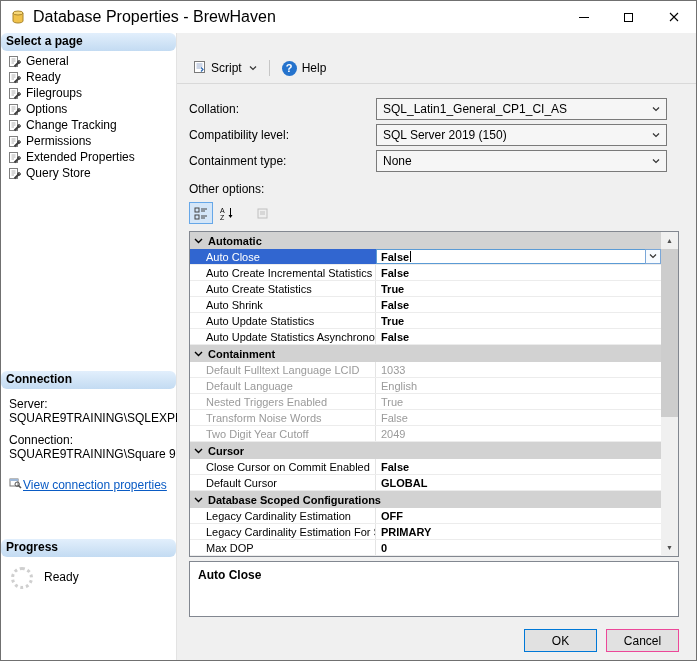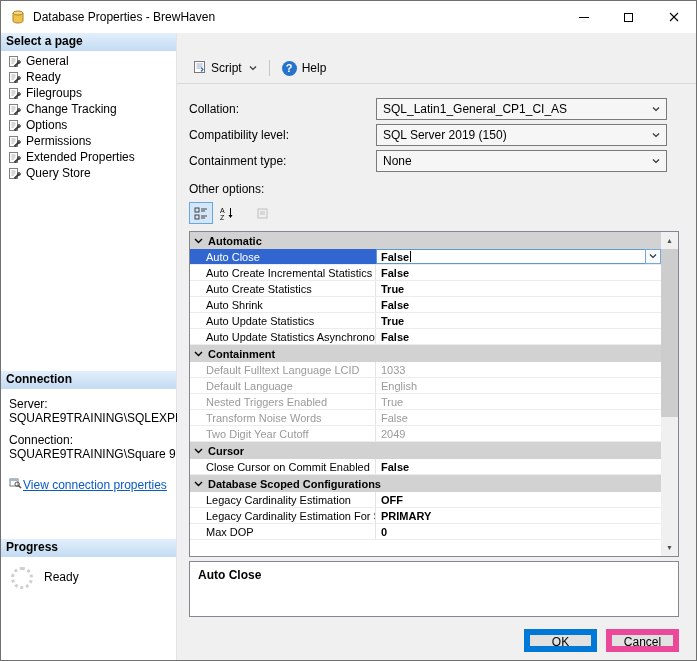--- a/index.html
+++ b/index.html
@@ -6,34 +6,34 @@
   html,body { background:#ffffff; }
   body { font-family:"Liberation Sans", sans-serif; font-size:12px; color:#000; }
 
   .window { position:relative; width:697px; height:661px; border:1px solid #707070;
             background:#f0f0f0; overflow:hidden; display:flex; flex-direction:column; }
 
   
   .titlebar { height:32px; background:#fff; display:flex; align-items:center;
               padding-left:9px; flex:0 0 32px; }
   .db-icon { display:flex; margin-right:7px; }
-  .title-text { font-size:12px; }
+  .title-text { font-size:16px; }
   .win-buttons { margin-left:auto; display:flex; height:100%; }
   .win-btn { width:45px; display:flex; align-items:center; justify-content:center; cursor:default; }
   .min-glyph { width:10px; height:1px; background:#000; display:block; }
   .max-glyph { width:9px; height:9px; border:1px solid #000; display:block; }
 
   
   .body { flex:1; display:flex; }
 
   
   .sidebar { width:176px; flex:0 0 176px; background:#fff; display:flex; flex-direction:column;
              border-right:1px solid #e3e3e3; }
   .panel-header { height:18px; flex:0 0 18px; background:linear-gradient(#e2effc,#c3dbf2);
-                  font-weight:bold; font-size:12px; padding:1px 5px; }
+                  font-weight:bold; font-size:12px; padding:1px 5px;border-radius:6px; }
   .pages { height:320px; flex:0 0 320px; padding-top:2px; }
   .page-item { height:16px; display:flex; align-items:center; gap:5px; padding-left:7px; cursor:default; }
   .pi-icon { display:flex; }
   .conn-body { height:150px; flex:0 0 150px; padding:8px 0 0 8px; }
   .conn-label { margin-top:8px; }
   .conn-label:first-child { margin-top:0; }
   .link-row { margin-top:16px; display:flex; align-items:center; gap:0; }
   .link { color:#0a5bc4; text-decoration:underline; cursor:pointer; }
   .progress-body { flex:1; padding:10px 0 0 10px; display:flex; gap:11px; align-items:flex-start; }
   .spinner { width:22px; height:22px; border:3px dotted #cfcfcf; border-radius:50%; flex:0 0 22px; }
@@ -89,21 +89,21 @@
   .sb-arrow { height:17px; display:flex; align-items:center; justify-content:center;
               font-size:7px; color:#505050; cursor:default; }
   .sb-arrow.down { position:absolute; bottom:0; left:0; right:0; }
   .sb-thumb { position:absolute; top:17px; left:0; right:0; height:168px; background:#cdcdcd; cursor:default; }
 
   .desc-box { margin-top:4px; height:56px; flex:0 0 56px; border:1px solid #828790;
               background:#fff; padding:6px 8px; }
   .desc-title { font-weight:bold; }
 
   .footer { margin-top:12px; display:flex; justify-content:flex-end; gap:9px; }
-  .btn { width:73px; height:23px; background:#e1e1e1; border:6px solid #ec4899;
+  .btn { width:73px; height:23px; background:#e1e1e1; border:1px solid #ec4899;
          font-family:inherit; font-size:12px; cursor:default; }
   .btn.ok { border-color:#0078d7; }
 </style>
 </head>
 <body>
 
 <div class="window">
 
   <div class="titlebar">
     <span class="db-icon">
@@ -159,41 +159,41 @@
             <span class="pi-icon">
               <svg width="13" height="13" viewBox="0 0 13 13">
                 <rect x="1.5" y="1.5" width="8" height="10" fill="#fff" stroke="#808080"></rect>
                 <path d="M3.5 4h4M3.5 6h4M3.5 8h2.5" stroke="#b0b0b0"></path>
                 <path d="M6.5 11.5l5-5" stroke="#3f3f3f" stroke-width="2"></path>
                 <circle cx="11" cy="7" r="1.4" fill="none" stroke="#3f3f3f"></circle>
               </svg>
             </span>
             <span>Filegroups</span>
           </div>
+          <div class="page-item selected">
+            <span class="pi-icon">
+              <svg width="13" height="13" viewBox="0 0 13 13">
+                <rect x="1.5" y="1.5" width="8" height="10" fill="#fff" stroke="#808080"></rect>
+                <path d="M3.5 4h4M3.5 6h4M3.5 8h2.5" stroke="#b0b0b0"></path>
+                <path d="M6.5 11.5l5-5" stroke="#3f3f3f" stroke-width="2"></path>
+                <circle cx="11" cy="7" r="1.4" fill="none" stroke="#3f3f3f"></circle>
+              </svg>
+            </span>
+            <span>Options</span>
+          </div>
           <div class="page-item">
             <span class="pi-icon">
               <svg width="13" height="13" viewBox="0 0 13 13">
                 <rect x="1.5" y="1.5" width="8" height="10" fill="#fff" stroke="#808080"></rect>
                 <path d="M3.5 4h4M3.5 6h4M3.5 8h2.5" stroke="#b0b0b0"></path>
                 <path d="M6.5 11.5l5-5" stroke="#3f3f3f" stroke-width="2"></path>
                 <circle cx="11" cy="7" r="1.4" fill="none" stroke="#3f3f3f"></circle>
               </svg>
             </span>
             <span>Change Tracking</span>
-          </div>
-          <div class="page-item selected">
-            <span class="pi-icon">
-              <svg width="13" height="13" viewBox="0 0 13 13">
-                <rect x="1.5" y="1.5" width="8" height="10" fill="#fff" stroke="#808080"></rect>
-                <path d="M3.5 4h4M3.5 6h4M3.5 8h2.5" stroke="#b0b0b0"></path>
-                <path d="M6.5 11.5l5-5" stroke="#3f3f3f" stroke-width="2"></path>
-                <circle cx="11" cy="7" r="1.4" fill="none" stroke="#3f3f3f"></circle>
-              </svg>
-            </span>
-            <span>Options</span>
           </div>
           <div class="page-item">
             <span class="pi-icon">
               <svg width="13" height="13" viewBox="0 0 13 13">
                 <rect x="1.5" y="1.5" width="8" height="10" fill="#fff" stroke="#808080"></rect>
                 <path d="M3.5 4h4M3.5 6h4M3.5 8h2.5" stroke="#b0b0b0"></path>
                 <path d="M6.5 11.5l5-5" stroke="#3f3f3f" stroke-width="2"></path>
                 <circle cx="11" cy="7" r="1.4" fill="none" stroke="#3f3f3f"></circle>
               </svg>
             </span>
@@ -411,20 +411,24 @@
                   <svg width="9" height="6" viewBox="0 0 9 6">
                     <path d="M1 1l3.5 3.5L8 1" fill="none" stroke="#000" stroke-width="1.4"></path>
                   </svg>
                 </span>
                 <span>Cursor</span>
               </div>
               <div class="grid-row">
                 <div class="cell-name">Close Cursor on Commit Enabled</div>
                 <div class="cell-value">False</div>
               </div>
+              <div class="grid-row">
+                <div class="cell-name">Default Cursor</div>
+                <div class="cell-value">GLOBAL</div>
+              </div>
               <div class="grid-cat">
                 <span style="display:flex">
                   <svg width="9" height="6" viewBox="0 0 9 6">
                     <path d="M1 1l3.5 3.5L8 1" fill="none" stroke="#000" stroke-width="1.4"></path>
                   </svg>
                 </span>
                 <span>Database Scoped Configurations</span>
               </div>
               <div class="grid-row">
                 <div class="cell-name">Legacy Cardinality Estimation</div>

